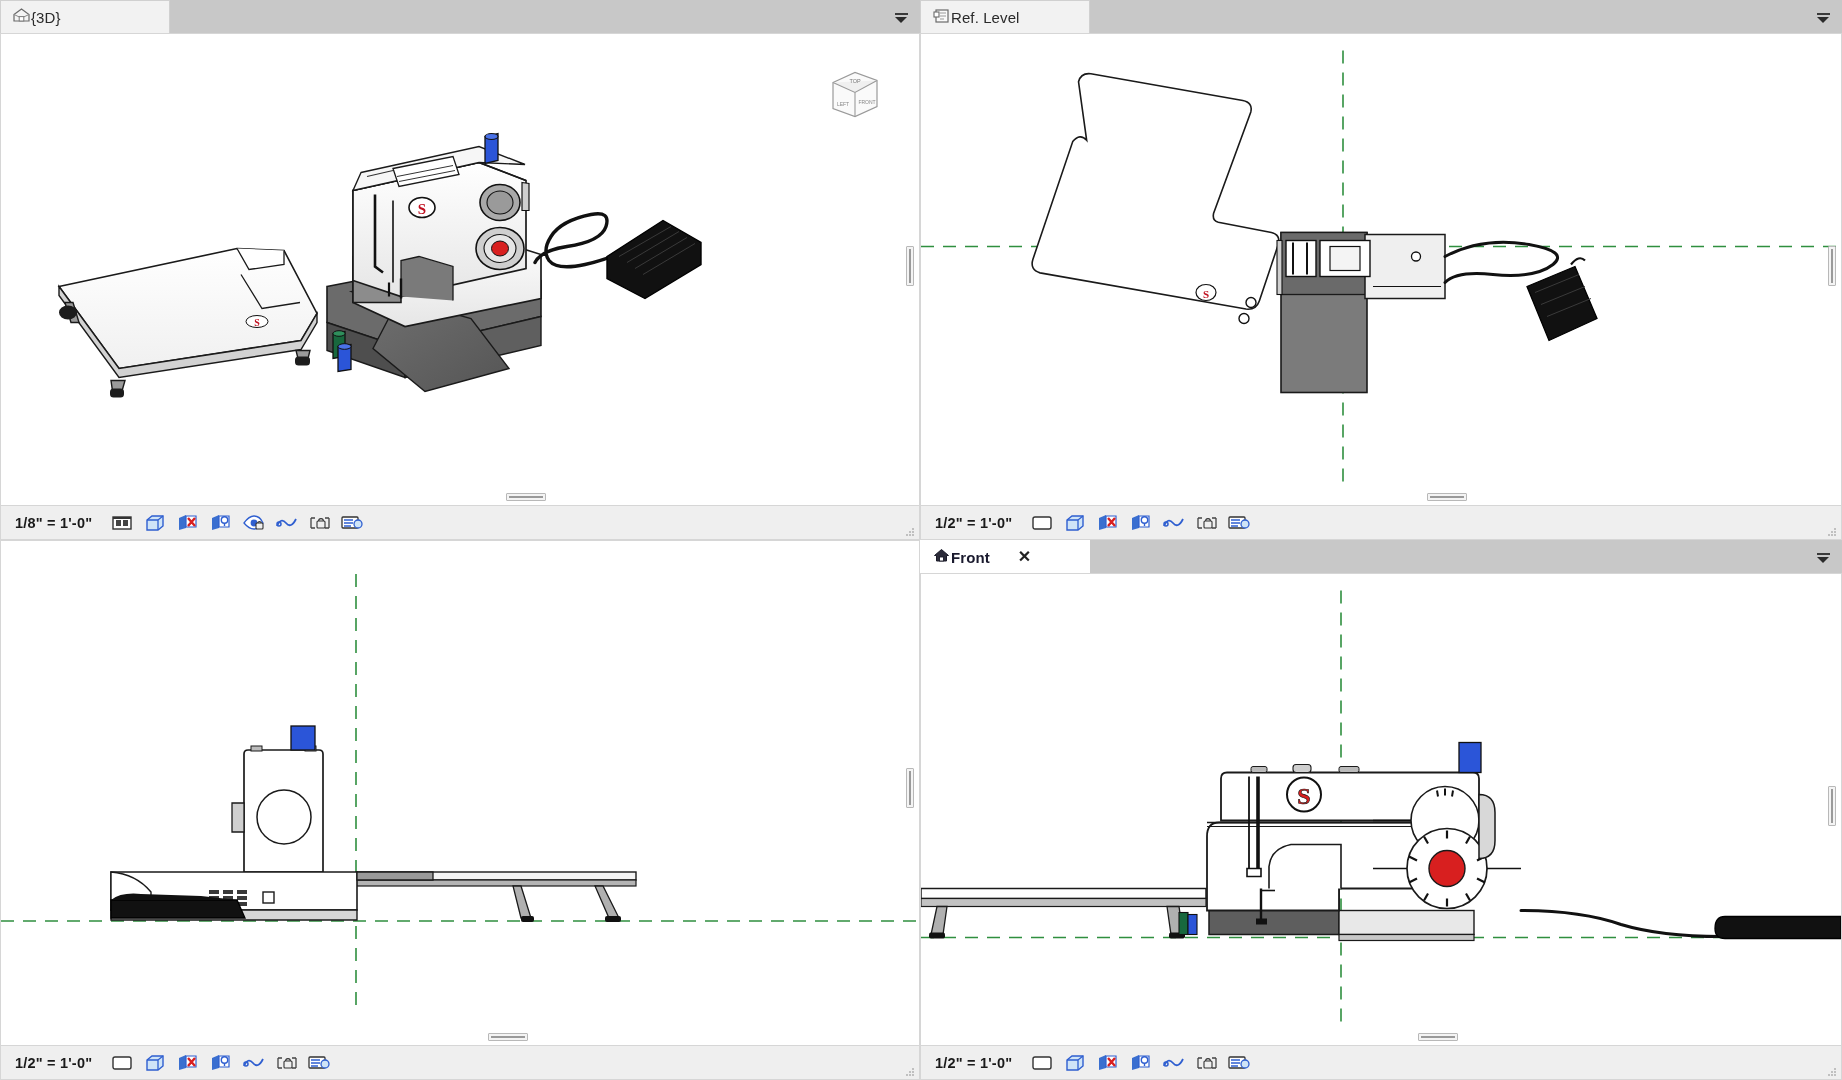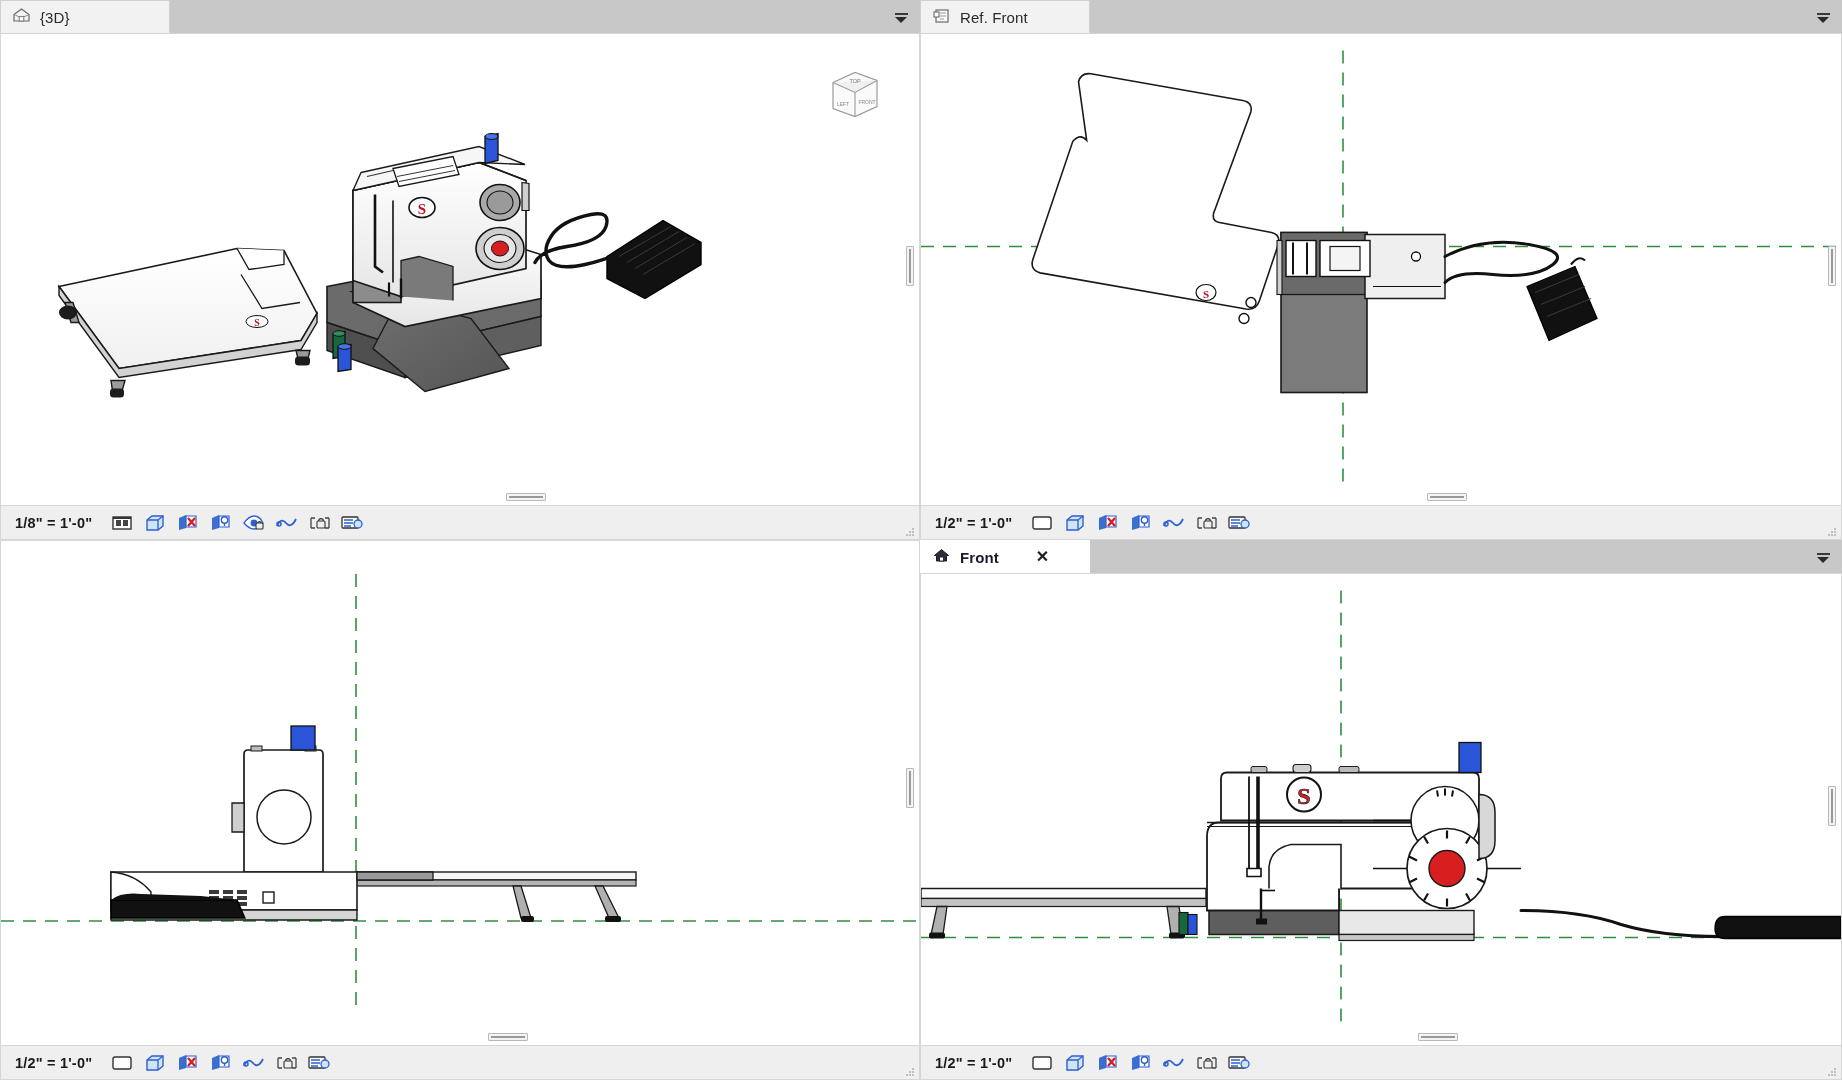--- a/index.html
+++ b/index.html
@@ -31,21 +31,20 @@
     background: #c8c8c8;
     display: flex;
     align-items: flex-end;
     flex: 0 0 auto;
   }
   .vp-tab {
     height: 33px;
     min-width: 170px;
     display: flex;
     align-items: center;
-    gap: 9px;
     padding: 0 14px 0 11px;
     background: #f2f2f2;
     border: 1px solid #d0d0d0;
     border-bottom: none;
     font-size: 15px;
     color: #2a2a2a;
     white-space: nowrap;
   }
   .vp-tab.active {
     background: #ffffff;
@@ -417,21 +416,21 @@
   <div class="viewport">
     <div class="vp-tabstrip">
       <div class="vp-tab">
         <span>
           <svg width="19" height="17" viewBox="0 0 19 17">
             <rect x="4" y="3" width="12" height="12" fill="#fafafa" stroke="#6a6a6a" stroke-width="1.2"></rect>
             <rect x="2" y="5" width="5" height="5" fill="#ffffff" stroke="#6a6a6a" stroke-width="1.1"></rect>
             <path d="M8 6 L14 6 M8 9 L14 9 M8 12 L12 12" stroke="#9a9a9a" stroke-width="1"></path>
           </svg>
         </span>
-        <span class="tab-label">Ref. Front</span>
+        <span class="tab-label">Ref. Level</span>
       </div>
       <div class="vp-menu-arrow">
         <i></i>
           <b></b>
       </div>
     </div>
 
     <div class="vp-body">
       <svg class="canvas-svg" viewBox="0 0 920 438" preserveAspectRatio="xMidYMid meet">
 

